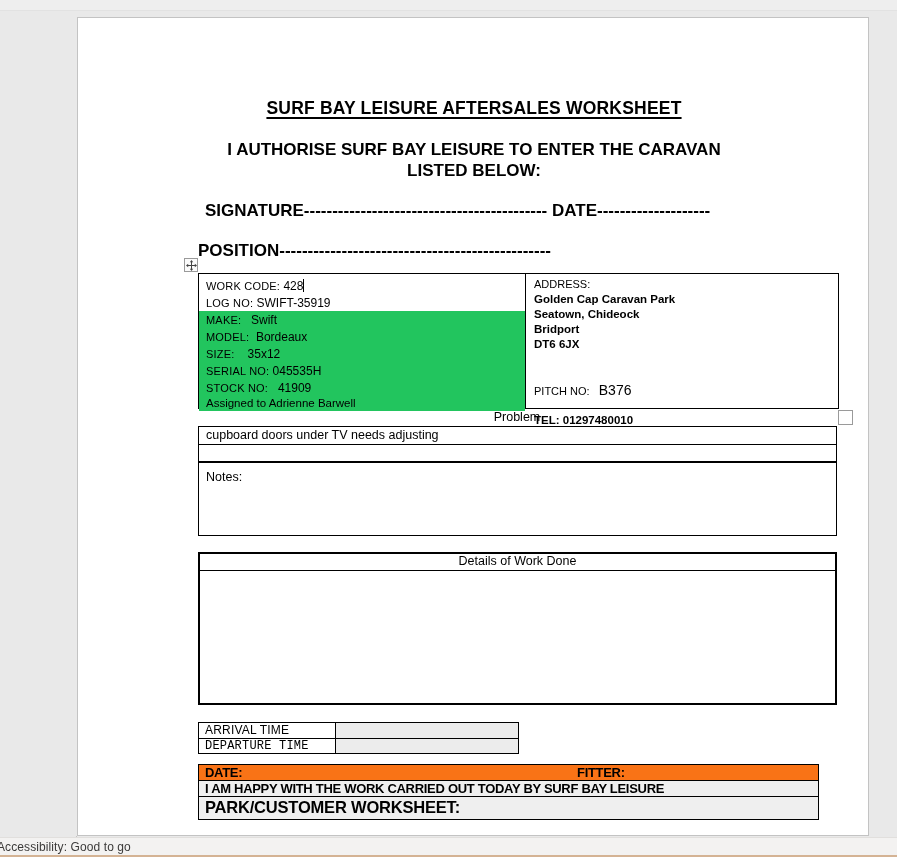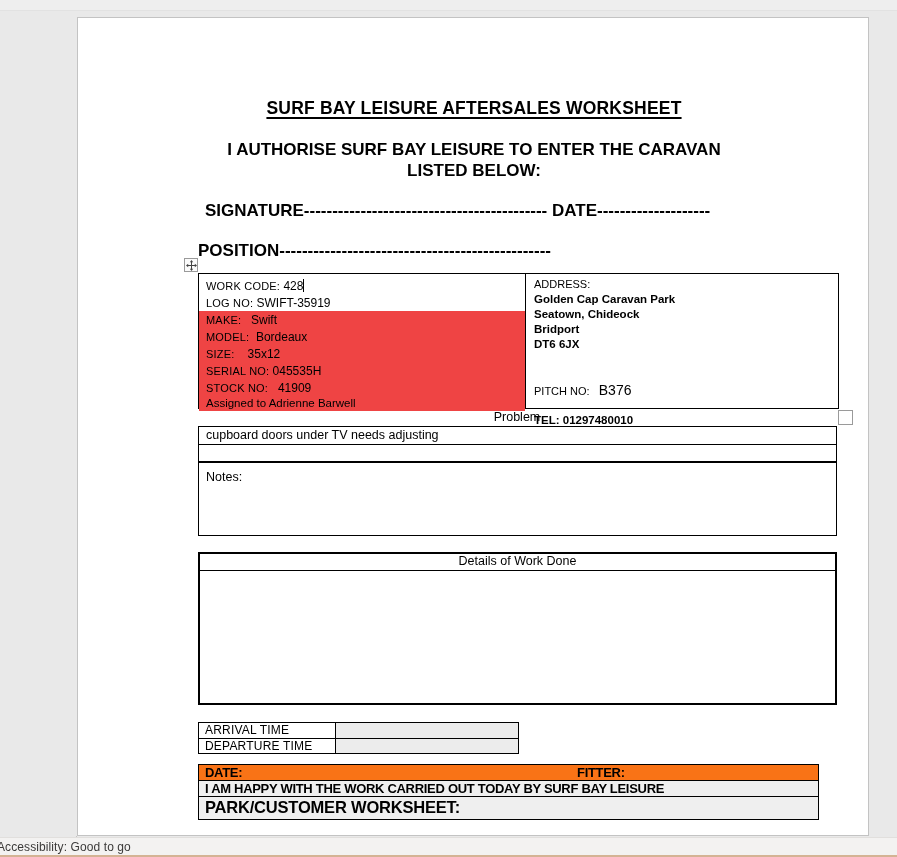--- a/index.html
+++ b/index.html
@@ -28,21 +28,21 @@
                  border:1px solid #9a9a9a; display:flex; align-items:center; justify-content:center; }
 
   
   .info-table { left:120px; top:255px; width:641px; height:136px; border:1px solid #000;
                 display:flex; flex-direction:row; }
   .info-left  { width:327px; border-right:1px solid #000; padding-top:3px; }
   .info-right { flex:1; padding:3px 0 0 8px; }
   .irow { padding-left:7px; line-height:16px; white-space:pre; }
   .irow .lbl { font-size:11px; letter-spacing:0.2px; }
   .irow .val { font-size:12px; }
-  .shaded { background:#ef4444; }
+  .shaded { background:#22c55e; }
   .assigned-row { font-size:11.5px; line-height:15px; padding-left:7px; }
   .cursor { display:inline-block; width:1px; height:13px; background:#000; vertical-align:-2px; }
 
   .addr-label { font-size:11px; line-height:15px; }
   .addr-line { font-size:11.5px; font-weight:bold; line-height:15px; }
   .pitch-row { margin-top:25px; line-height:26px; white-space:pre; }
   .pitch-row .lbl { font-size:11px; }
   .pitch-row .val { font-size:14px; }
   .tel-row { margin-top:10px; font-size:11.5px; font-weight:bold; }
 
@@ -55,21 +55,21 @@
   .notes-box { left:120px; top:444px; width:639px; height:74px; border:1px solid #000;
                font-size:12.5px; padding:7px 0 0 7px; }
 
   .resize-handle { left:760px; top:392px; width:15px; height:15px; background:#fff; border:1px solid #9a9a9a; }
 
   .details-box { left:120px; top:534px; width:639px; height:153px; border:2px solid #000; }
   .details-header { height:17px; border-bottom:1px solid #000; text-align:center; font-size:12.5px; }
 
   .times-table { left:120px; top:704px; width:321px; border:1px solid #000; }
   .times-row { display:flex; height:15px; }
-  .times-row + .times-row { border-top:1px solid #000; }
+  .times-row + .times-row { border-top:1px solid #000;font-family:Liberation Mono, monospace; }
   .times-label { width:137px; border-right:1px solid #000; font-size:12px; padding-left:6px; letter-spacing:0.2px; }
   .times-value { flex:1; background:#ececec; }
 
   .footer-table { left:120px; top:746px; width:621px; border:1px solid #000; }
   .footer-row1 { height:16px; background:#f97316; border-bottom:1px solid #000; position:relative;
                  font-size:13px; font-weight:bold; letter-spacing:-0.3px; }
   .footer-row1 .date-lbl { position:absolute; left:6px; top:0; }
   .footer-row1 .fitter-lbl { position:absolute; left:378px; top:0; }
   .footer-row2 { height:16px; background:#efefef; border-bottom:1px solid #000;
                  font-size:13px; font-weight:bold; letter-spacing:-0.3px; padding-left:6px; }

